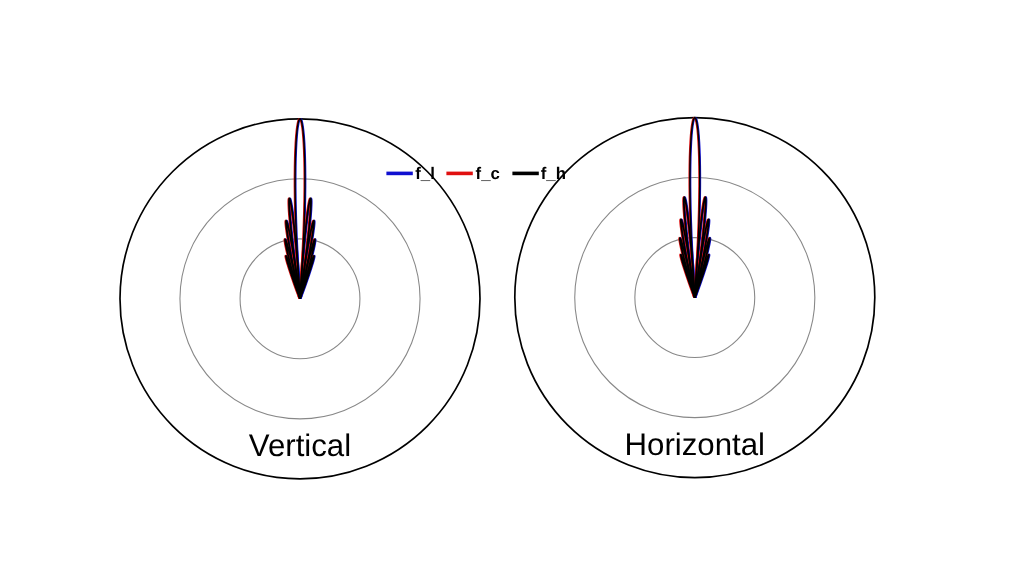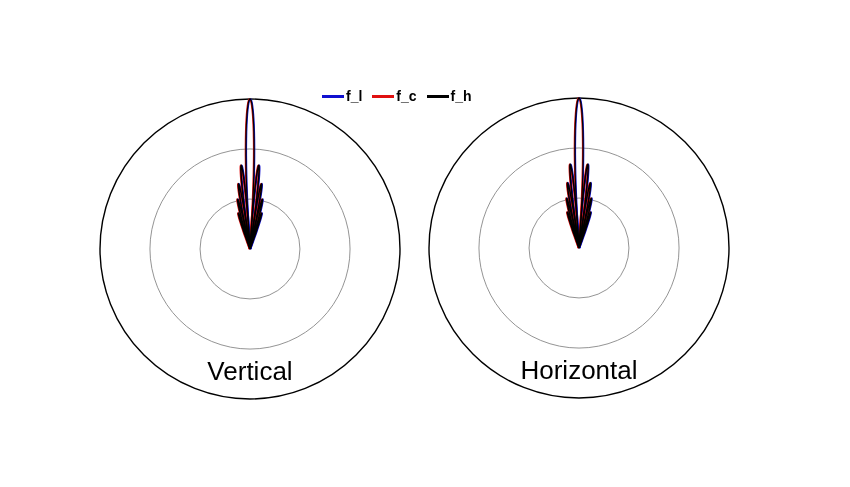--- a/index.html
+++ b/index.html
@@ -1,19 +1,19 @@
 <!DOCTYPE html>
 <html><head>
   <meta charset="utf-8">
   <style>
     html, body { margin: 0; padding: 0; background: #ffffff; }
     body { width: 850px; height: 487px; position: relative; overflow: hidden; font-family: "Liberation Sans", sans-serif; }
     #figure { position: absolute; left: 0; top: 0; width: 850px; height: 487px; }
     .legend { position: absolute; left: 322px; top: 88px; display: flex; align-items: center; gap: 10px; font-family: "Liberation Sans", sans-serif; font-weight: bold; font-size: 14px; color: #000; }
-    .legend-item { display: flex; align-items: center; gap: 2px; }
+    .legend-item { display: flex; align-items: center; gap: 2px; margin-top: 48px; }
     .legend-swatch { display: inline-block; width: 22px; height: 3px; }
     .panel-label { font-family: "Liberation Sans", sans-serif; font-size: 26px; fill: #000; }
   </style>
 </head>
 <body>
 
 <svg id="figure" width="850" height="487" viewBox="0 0 850 487" xmlns="http://www.w3.org/2000/svg">
   <g id="panel-0">
       <circle cx="250" cy="249" r="49.95" fill="none" stroke="#888888" stroke-width="0.9"></circle>
       <circle cx="250" cy="249" r="100.05000000000001" fill="none" stroke="#888888" stroke-width="0.9"></circle>

